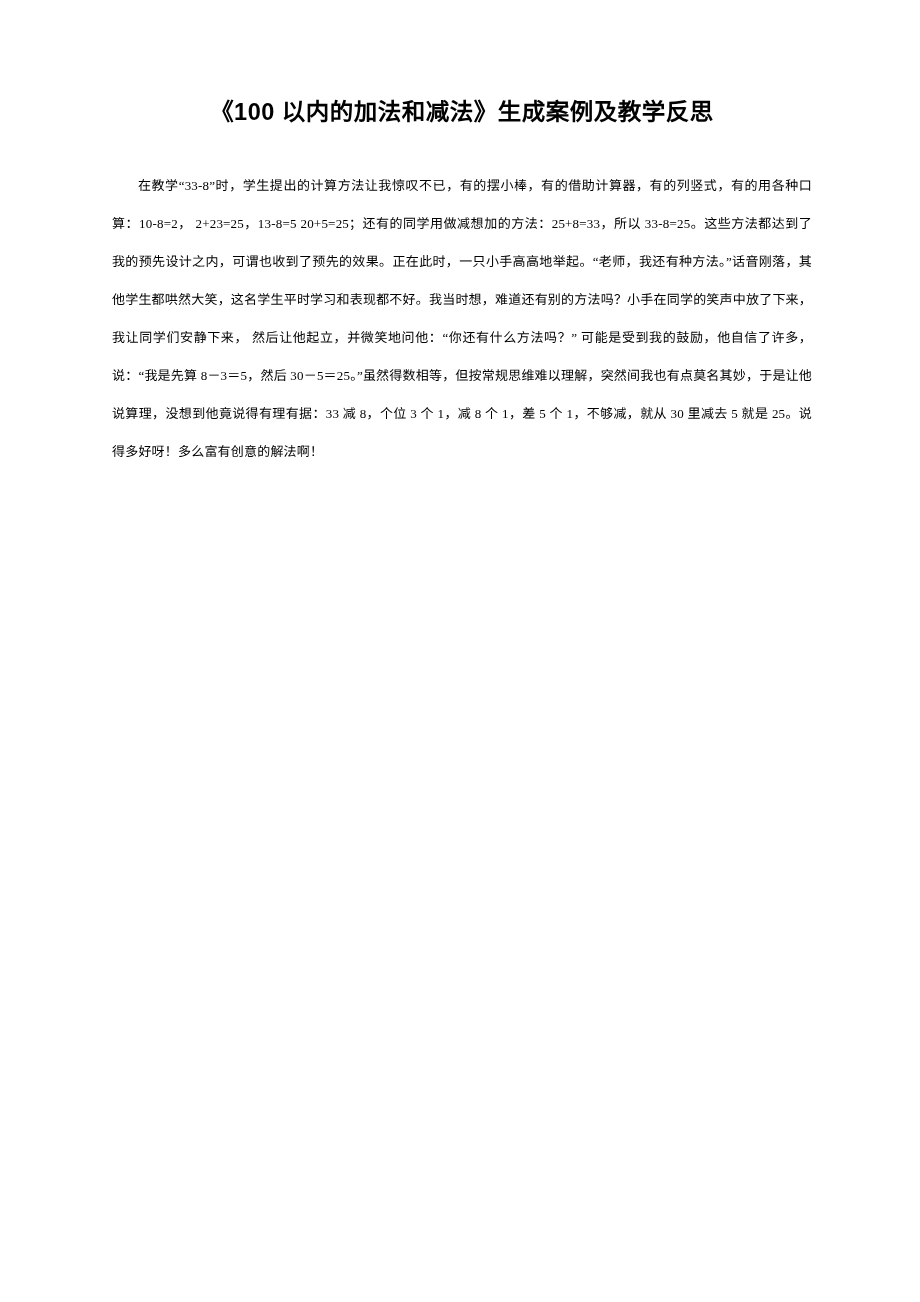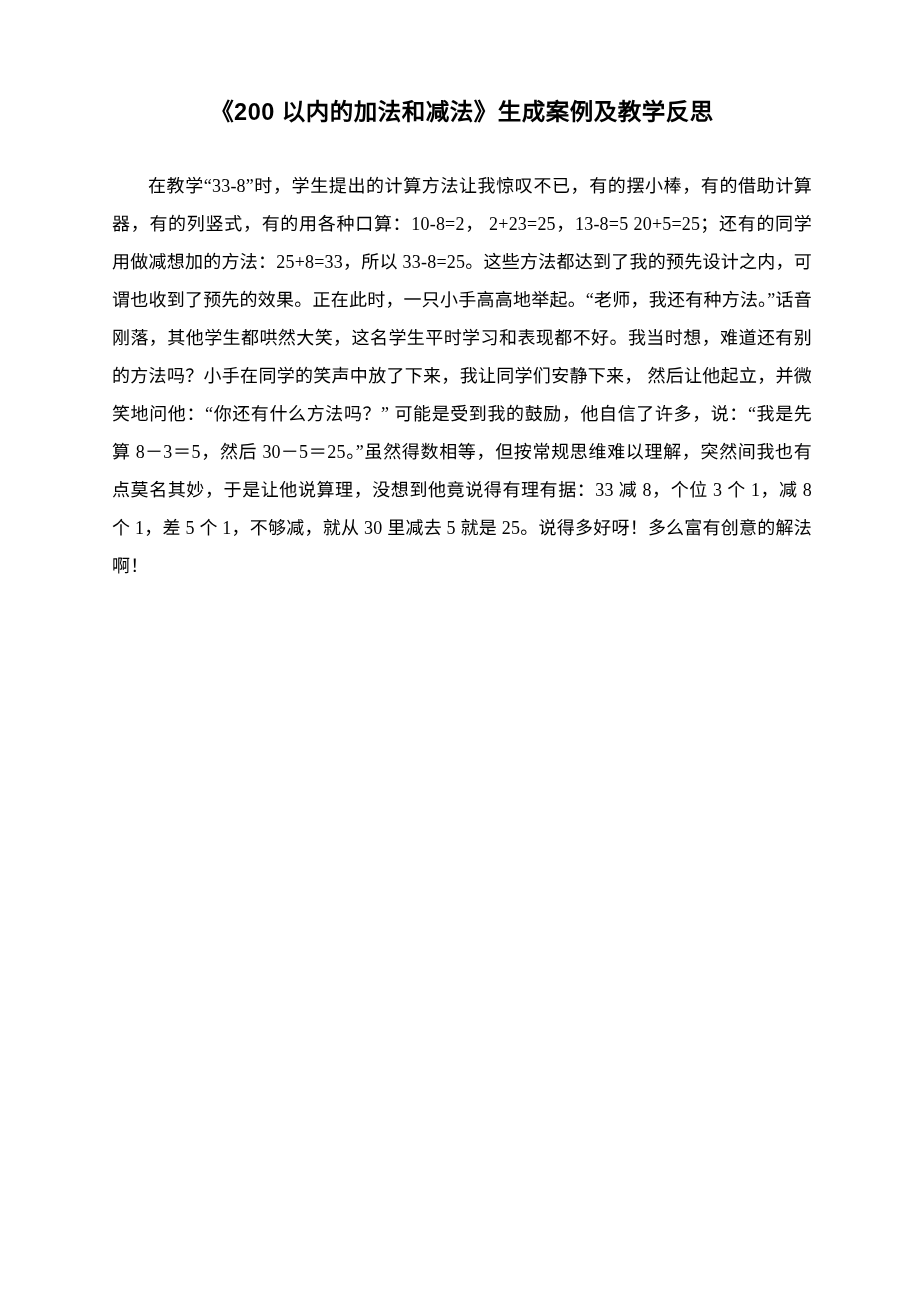--- a/index.html
+++ b/index.html
@@ -30,38 +30,38 @@
   .doc-title {
     font-size: 23.5px;
     font-weight: bold;
     text-align: center;
     letter-spacing: 0.5px;
     margin: 0 0 38px 0;
     line-height: 1.4;
     font-family: "Liberation Sans", "DejaVu Sans", sans-serif;
   }
   .para {
-    font-size: 18px;
+    font-size: 13px;
     line-height: 38px;
     text-align: justify;
     text-justify: inter-ideograph;
     text-indent: 2em;
     margin: 0 0 1px 0;
     letter-spacing: 0.2px;
     font-family: "Liberation Serif", "DejaVu Serif", serif;
   }
   .para .lead {
     font-weight: bold;
   }
 </style>
 </head>
 <body>
 
 <div class="page">
   <div class="page-body">
 
-    <h1 class="doc-title">《200 以内的加法和减法》生成案例及教学反思</h1>
+    <h1 class="doc-title">《100 以内的加法和减法》生成案例及教学反思</h1>
 
     <p class="para">在教学“33-8”时，学生提出的计算方法让我惊叹不已，有的摆小棒，有的借助计算器，有的列竖式，有的用各种口算：10-8=2， 2+23=25，13-8=5  20+5=25；还有的同学用做减想加的方法：25+8=33，所以 33-8=25。这些方法都达到了我的预先设计之内，可谓也收到了预先的效果。正在此时，一只小手高高地举起。“老师，我还有种方法。”话音刚落，其他学生都哄然大笑，这名学生平时学习和表现都不好。我当时想，难道还有别的方法吗？小手在同学的笑声中放了下来，我让同学们安静下来， 然后让他起立，并微笑地问他：“你还有什么方法吗？” 可能是受到我的鼓励，他自信了许多，说：“我是先算 8－3＝5，然后 30－5＝25。”虽然得数相等，但按常规思维难以理解，突然间我也有点莫名其妙，于是让他说算理，没想到他竟说得有理有据：33 减 8，个位 3 个 1，减 8 个 1，差 5 个 1，不够减，就从 30 里减去 5 就是 25。说得多好呀！多么富有创意的解法啊！</p>
 
 
   </div>
 </div>
 
 </body></html>

